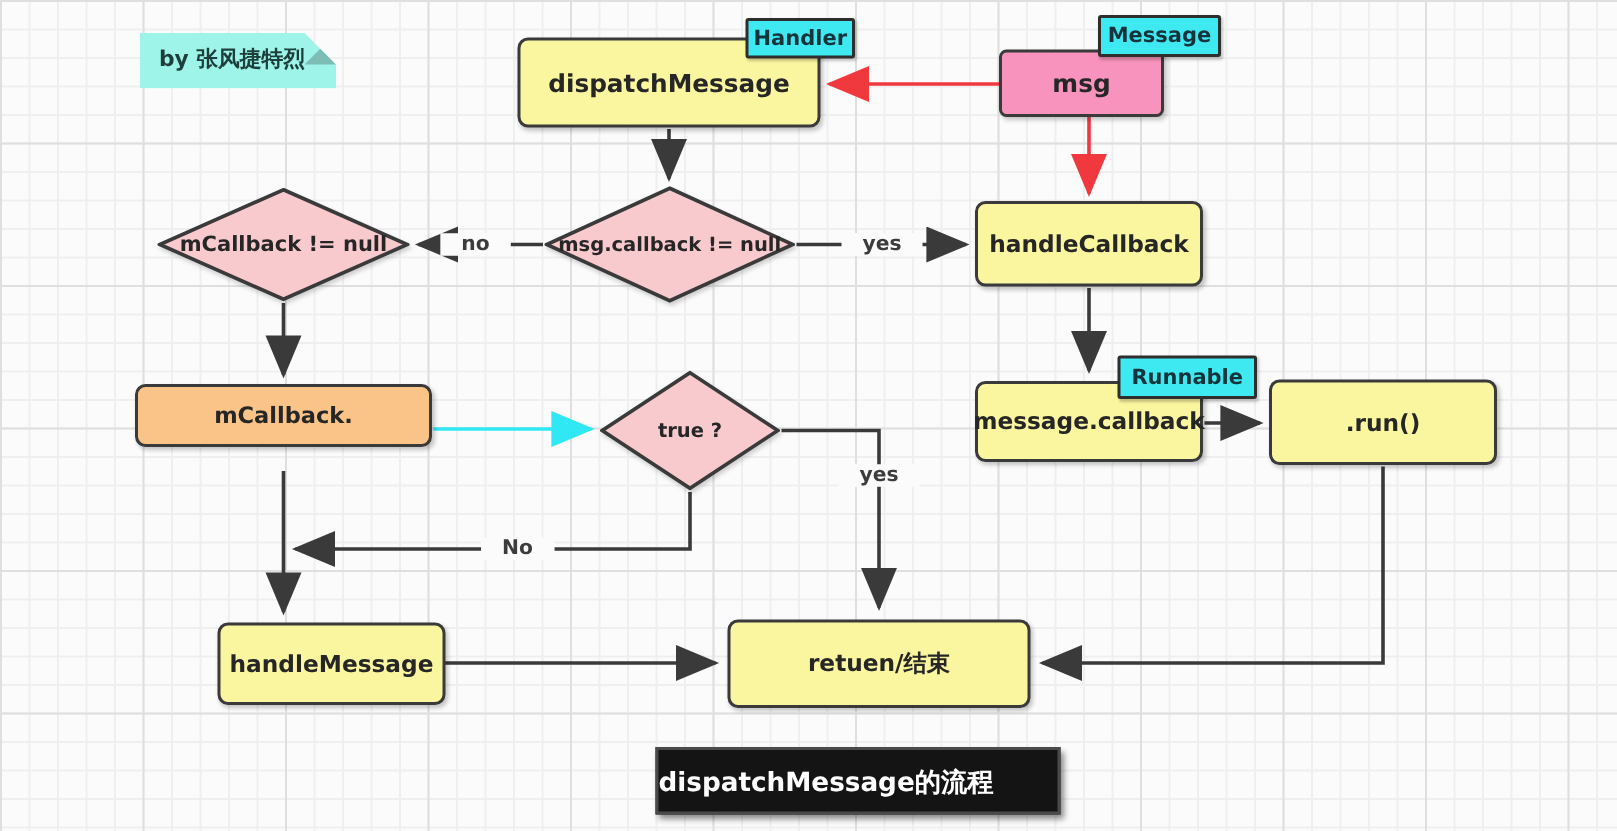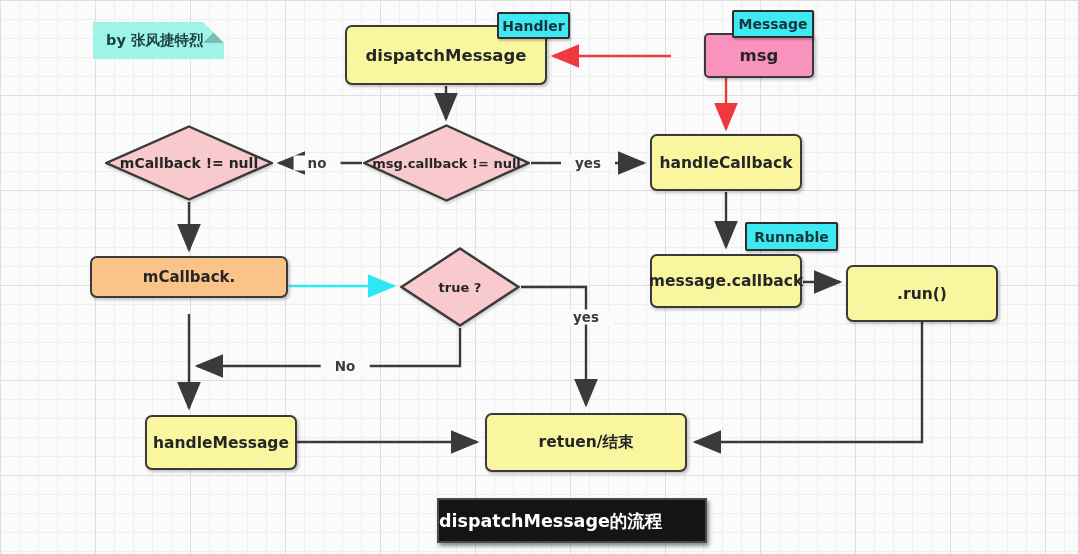--- a/index.html
+++ b/index.html
@@ -111,21 +111,21 @@
     <span class="fold"></span>
   </div>
 
   <div class="node" style="left: 345px; top: 25px; width: 202px; height: 60px; font-size: 16.5px; background: rgb(250, 246, 160);">
     <span>dispatchMessage</span>
   </div>
   <div class="tag" style="left: 497px; top: 12px; width: 73px; height: 27px; background: rgb(63, 233, 242);">
     <span>Handler</span>
   </div>
 
-  <div class="node" style="left: 704px; top: 33px; width: 110px; height: 45px; font-size: 16.5px; border-radius: 5px; background: rgb(248, 147, 189);">
+  <div class="node" style="left: 666px; top: 33px; width: 110px; height: 45px; font-size: 16.5px; border-radius: 5px; background: rgb(248, 147, 189);">
     <span>msg</span>
   </div>
   <div class="tag" style="left: 732px; top: 10px; width: 82px; height: 28px; background: rgb(63, 233, 242);">
     <span>Message</span>
   </div>
 
   <div class="diamond" style="left:105px; top:125px; width:168px; height:76px;">
     <svg width="168" height="76" viewBox="0 0 168 76">
       <polygon points="84,1.5 166.5,38 84,74.5 1.5,38" stroke-width="2.4" style="fill: rgb(248, 201, 205); stroke: rgb(58, 58, 58);"></polygon>
     </svg>
@@ -139,25 +139,25 @@
     <span class="dlabel" style="font-size:13px;">msg.callback != null</span>
   </div>
 
   <div class="node" style="left: 650px; top: 134px; width: 152px; height: 57px; font-size: 15.5px; background: rgb(250, 246, 160);">
     <span>handleCallback</span>
   </div>
 
   <div class="node" style="left: 650px; top: 254px; width: 152px; height: 54px; font-size: 15.5px; background: rgb(250, 246, 160);">
     <span>message.callback</span>
   </div>
-  <div class="tag" style="left: 745px; top: 222px; width: 93px; height: 29px; background: rgb(63, 233, 242);">
+  <div class="tag" style="left: 745px; top: 237px; width: 93px; height: 29px; background: rgb(63, 233, 242);">
     <span>Runnable</span>
   </div>
 
-  <div class="node" style="left: 846px; top: 265px; width: 152px; height: 57px; font-size: 15.5px; background: rgb(250, 246, 160);">
+  <div class="node" style="left: 846px; top: 253px; width: 152px; height: 57px; font-size: 15.5px; background: rgb(250, 246, 160);">
     <span>.run()</span>
   </div>
 
   <div class="node" style="left: 90px; top: 256px; width: 198px; height: 42px; font-size: 15px; line-height: 19px; flex-direction: row; background: rgb(250, 196, 136);">
     <span>mCallback.</span>
   </div>
 
   <div class="diamond" style="left:400px; top:247px; width:120px; height:80px;">
     <svg width="120" height="80" viewBox="0 0 120 80">
       <polygon points="60,1.5 118.5,40 60,78.5 1.5,40" stroke-width="2.4" style="fill: rgb(248, 201, 205); stroke: rgb(58, 58, 58);"></polygon>

